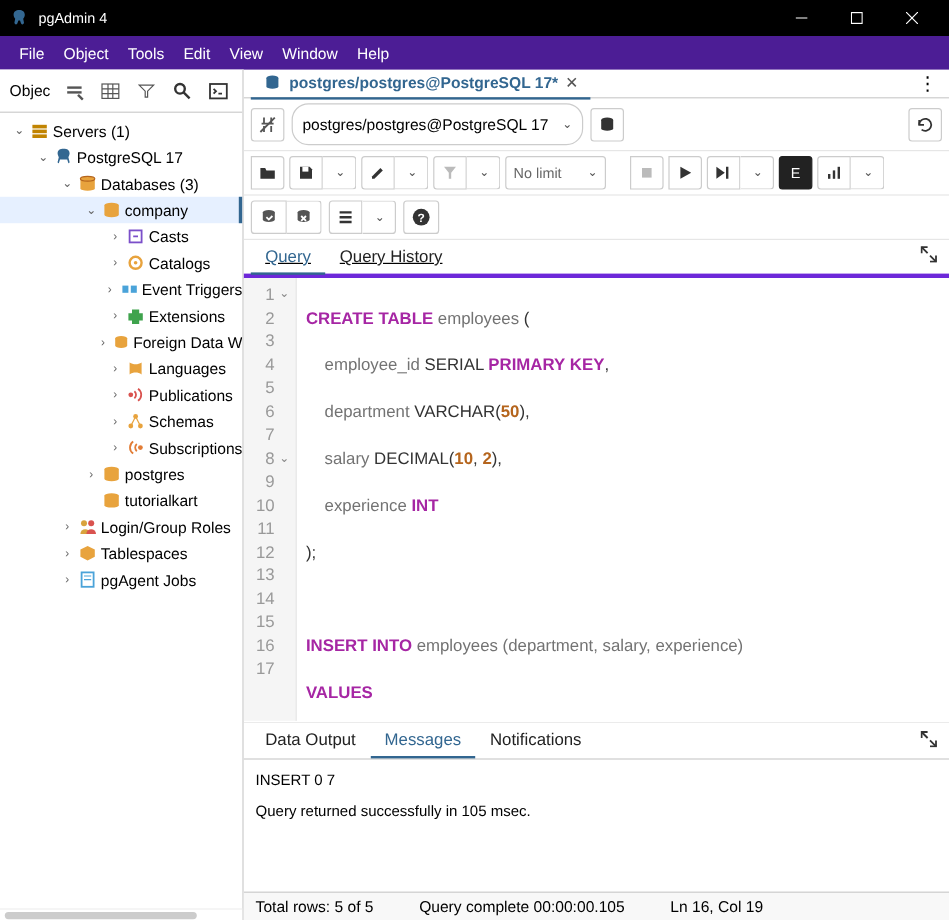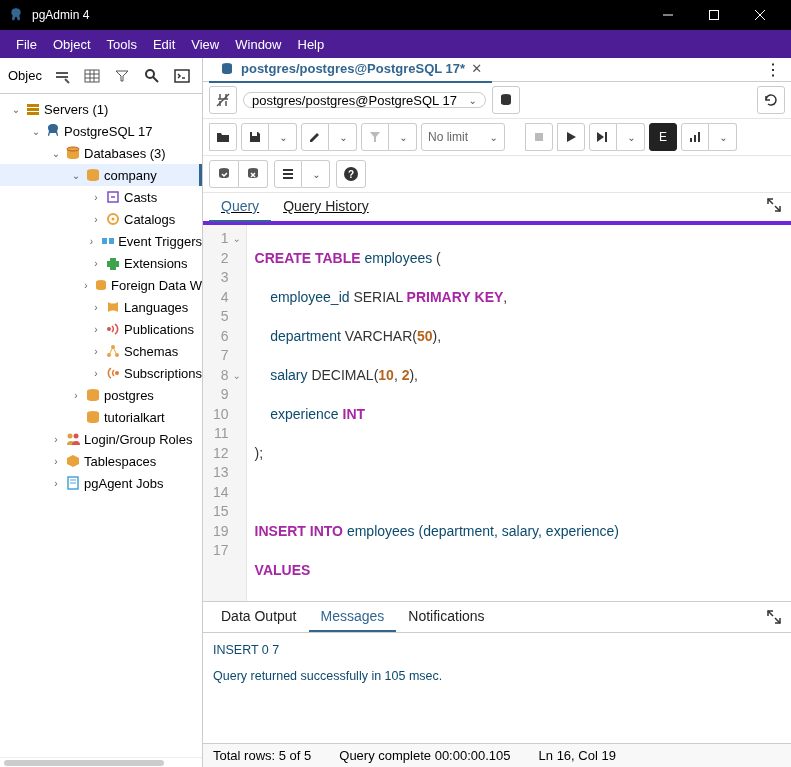--- a/index.html
+++ b/index.html
@@ -31,21 +31,21 @@
 .indent { display: inline-block; }
 
 .content { flex: 1; display: flex; flex-direction: column; overflow: hidden; }
 .tabbar { height: 24px; display: flex; align-items: center; padding: 2px 6px; border-bottom: 1px solid #ccc; justify-content:space-between; }
 .tab { display: flex; align-items: center; gap: 6px; padding: 4px 10px; font-size: 13px; color: #326690; font-weight: 600; border-bottom: 2px solid #326690; }
 .tab-close { cursor: pointer; color: #555; font-weight: normal; }
 .tab-menu { width: 24px; height:24px; display:flex; align-items:center; justify-content:center; cursor:pointer; }
 
 .conn-row { display: flex; align-items: center; padding: 4px 6px; border-bottom: 1px solid #e6e6e6; gap: 6px; }
 .conn-btn { width: 28px; height: 28px; display:flex; align-items:center; justify-content:center; border:1px solid #ccc; border-radius:3px; cursor:pointer; }
-.conn-select { flex:1; height: 16px; border:1px solid #ccc; border-radius:14px; display:flex; align-items:center; padding:0 8px; font-size:13px; justify-content:space-between; }
+.conn-select { flex:1; height: 35px; border:1px solid #ccc; border-radius:14px; display:flex; align-items:center; padding:0 8px; font-size:13px; justify-content:space-between; }
 .chev { font-size:10px; color:#555; }
 
 .toolbar { display: flex; align-items: center; padding: 4px 6px; gap: 4px; border-bottom: 1px solid #e6e6e6; flex-wrap: nowrap; }
 .toolbar-group { display:flex; }
 .tbtn { min-width: 28px; height: 28px; display:flex; align-items:center; justify-content:center; border:1px solid #ccc; cursor:pointer; padding: 0 6px; font-size:12px; background:#fff; }
 .tbtn:first-child { border-radius: 3px 0 0 3px; }
 .tbtn:last-child { border-radius: 0 3px 3px 0; }
 .tbtn.solo { border-radius:3px; }
 .tbtn + .tbtn { border-left: none; }
 .tbtn .chev { margin-left: 2px; }
@@ -61,31 +61,31 @@
 .qtab.active { color: #326690; border-bottom: 2px solid #326690; font-weight:500; }
 .expand-icon { padding: 4px; cursor:pointer; }
 
 .editor { display:flex; flex:1; overflow:auto; font-family: 'Consolas', monospace; font-size: 14px; line-height: 19.5px; background:#fff; min-height:0; }
 .gutter { background:#f5f5f5; color:#999; text-align:right; padding: 4px 4px 4px 10px; user-select:none; border-right: 1px solid #e6e6e6; }
 .gutter-line { height:19.5px; display:flex; align-items:center; justify-content:flex-end; gap:3px; }
 .fold { color:#888; font-size:10px; width:10px; display:inline-block; text-align:center; }
 .code { padding: 4px 8px; white-space: pre; }
 .code-line { height:19.5px; }
 .kw { color:#a626a4; font-weight:bold; }
-.fn { color:#0c4a6e; }
+.fn { color:#737373; }
 .num { color:#b5651d; font-weight:bold; }
 .pn { color:#333; }
 .nm { color:#333; }
 
 .bottom-tabs { display:flex; padding: 0 6px; border-top: 1px solid #ccc; height: 32px; align-items:flex-end; justify-content:space-between; border-bottom:1px solid #ccc; }
 .bottom-tabs-left { display:flex; }
-.output-pane { flex: 0 0 110px; padding: 10px; font-family: 'Consolas', monospace; font-size: 12.5px; color:#0c4a6e; overflow:auto; }
+.output-pane { flex: 0 0 110px; padding: 10px; font-family: 'Consolas', monospace; font-size: 12.5px; color:#000000; overflow:auto; }
 .output-line { margin-bottom: 12px; white-space:pre; }
 
-.statusbar { height: 24px; border-top: 1px solid #ccc; display:flex; align-items:center; padding: 0 10px; font-size: 13px; gap: 28px; background:#f8f8f8; }
+.statusbar { height: 24px; border-top: 1px solid #ccc; display:flex; align-items:center; padding: 0 10px; font-size: 13px; gap: 38px; background:#f8f8f8; }
 
 .scrollfoot { height:10px; background:#fff; border-top:1px solid #eee; position:relative; }
 .scrollthumb { position:absolute; left:4px; top:2px; width:160px; height:6px; background:#ccc; border-radius:3px; }
 
 .elephant { width:16px; height:16px; }
 </style>
 </head>
 <body>
 
 <div class="titlebar">
@@ -611,21 +611,21 @@
           </div>
         <div class="gutter-line">
             <span>14</span>
             <span class="fold"></span>
           </div>
         <div class="gutter-line">
             <span>15</span>
             <span class="fold"></span>
           </div>
         <div class="gutter-line">
-            <span>19</span>
+            <span>16</span>
             <span class="fold"></span>
           </div>
         <div class="gutter-line">
             <span>17</span>
             <span class="fold"></span>
           </div>
       </div>
       <div class="code">
 <div class="code-line"><span class="kw">CREATE</span> <span class="kw">TABLE</span> <span class="fn">employees</span> <span class="pn">(</span></div>
 <div class="code-line">    <span class="fn">employee_id</span> <span class="nm">SERIAL</span> <span class="kw">PRIMARY</span> <span class="kw">KEY</span><span class="pn">,</span></div>

